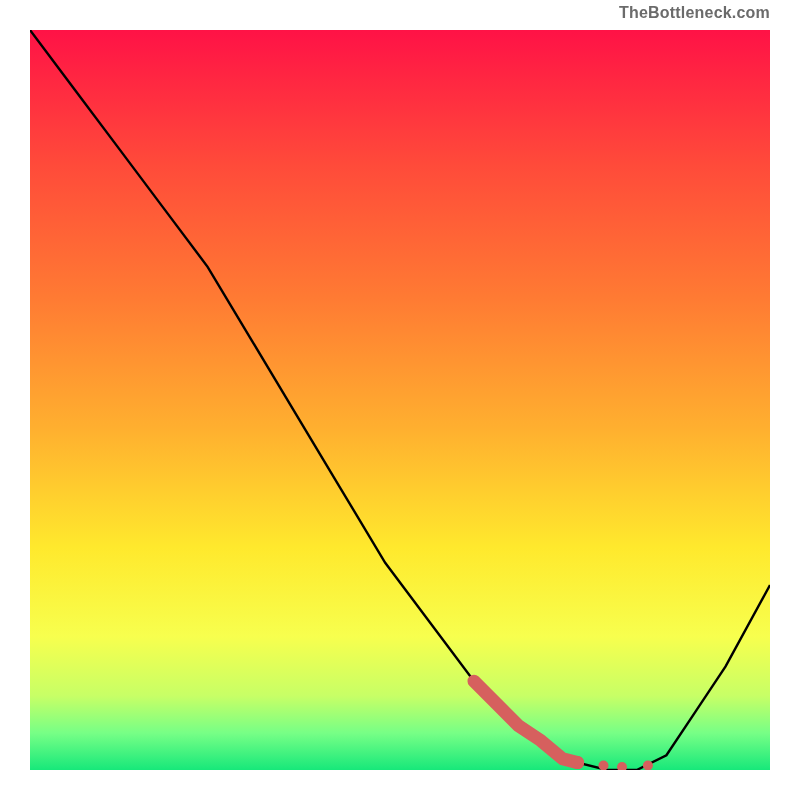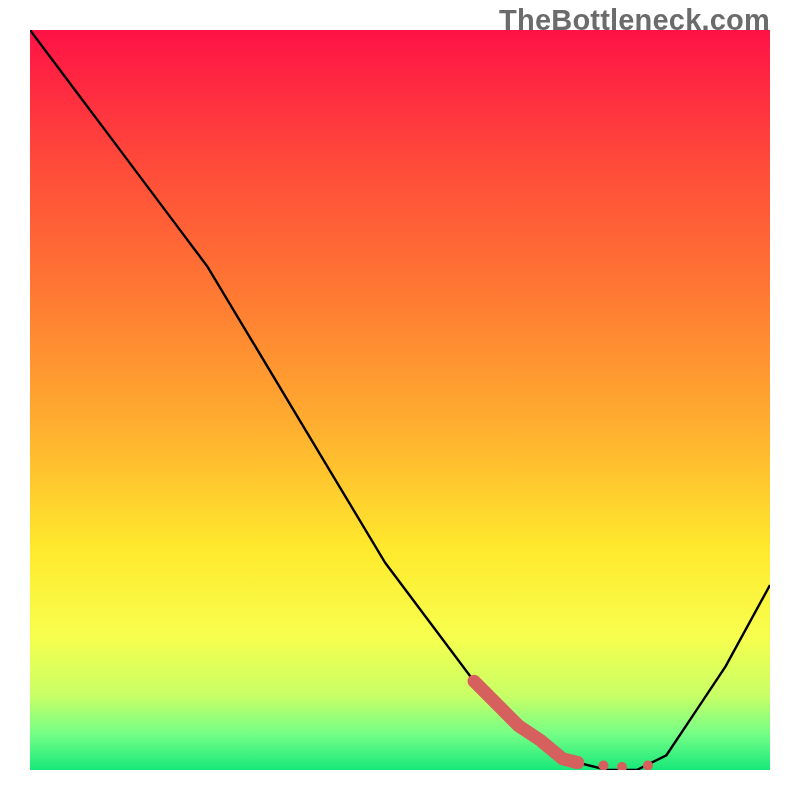--- a/index.html
+++ b/index.html
@@ -21,21 +21,21 @@
     left: 30px;
     top: 30px;
     width: 740px;
     height: 740px;
     box-sizing: border-box;
   }
   .watermark {
     position: absolute;
     top: 4px;
     right: 30px;
-    font-size: 29px;
+    font-size: 16px;
     font-weight: 600;
     color: #6b6b6b;
     letter-spacing: 0.2px;
   }
   svg {
     display: block;
   }
 </style>
 </head>
 <body>

